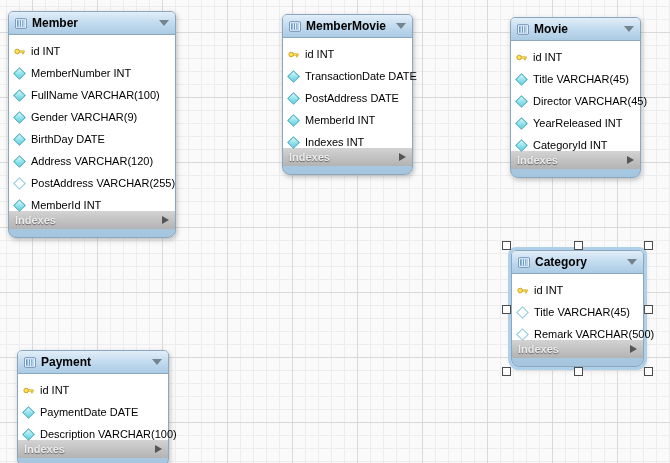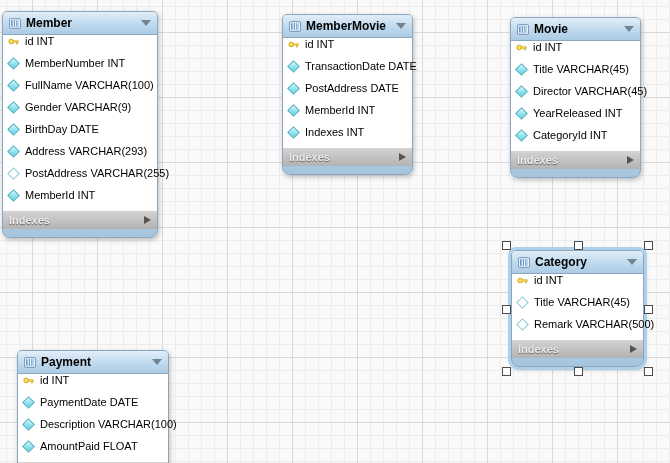--- a/index.html
+++ b/index.html
@@ -37,21 +37,21 @@
     font-size:12px;font-weight:bold;color:#000;
     cursor:default;
   }
   .tri-down{
     width:0;height:0;margin-left:auto;
     border-left:5px solid transparent;border-right:5px solid transparent;
     border-top:6px solid #74848f;
   }
   .tbl-body{background:#ffffff;}
   .tbl-row{
-    height:22px;display:flex;align-items:flex-start;gap:6px;padding:0 4px;
+    height:22px;display:flex;align-items:flex-end;gap:6px;padding:0 4px;
     font-size:11px;color:#000;white-space:nowrap;
   }
   .col-icon{flex:0 0 12px;width:12px;height:12px;display:flex;align-items:center;justify-content:center;}
   .diamond{
     width:7px;height:7px;transform:rotate(45deg);
     background:linear-gradient(135deg,#dcf8fb 0%,#8fe2ec 55%,#5fd0df 100%);
     border:1px solid #3fa9bd;
   }
   .diamond.hollow{
     background:#ffffff;border:1px solid #86c9d8;
@@ -63,21 +63,21 @@
     font-size:11px;font-weight:bold;color:#ececec;
     text-shadow:0 1px 1px rgba(90,90,90,.9);
   }
   .tri-right{
     width:0;height:0;
     border-top:4px solid transparent;border-bottom:4px solid transparent;
     border-left:7px solid #555555;
   }
 
   
-  #tbl-member      {left:2px;  top:11px;  width:156px;}
+  #tbl-member      {left:8px;  top:11px;  width:168px;}
   #tbl-membermovie {left:282px; top:14px;  width:131px;}
   #tbl-movie       {left:510px; top:17px;  width:131px;}
   #tbl-category    {left:511px; top:250px; width:133px;}
   #tbl-payment     {left:17px;  top:306px; width:152px;margin-top:44px;}
 
   
   .handle{
     position:absolute;width:7px;height:7px;background:#ffffff;
     border:1px solid #4c4c4c;z-index:6;
   }
@@ -134,21 +134,21 @@
     <div class="tbl-row">
       <span class="col-icon">
           <span class="diamond"></span>
         </span>
       <span>BirthDay DATE</span>
     </div>
     <div class="tbl-row">
       <span class="col-icon">
           <span class="diamond"></span>
         </span>
-      <span>Address VARCHAR(293)</span>
+      <span>Address VARCHAR(120)</span>
     </div>
     <div class="tbl-row">
       <span class="col-icon">
           <span class="diamond hollow"></span>
         </span>
       <span>PostAddress VARCHAR(255)</span>
     </div>
     <div class="tbl-row">
       <span class="col-icon">
           <span class="diamond"></span>
@@ -356,24 +356,18 @@
           <span class="diamond"></span>
         </span>
       <span>PaymentDate DATE</span>
     </div>
     <div class="tbl-row">
       <span class="col-icon">
           <span class="diamond"></span>
         </span>
       <span>Description VARCHAR(100)</span>
     </div>
-    <div class="tbl-row">
-      <span class="col-icon">
-          <span class="diamond"></span>
-        </span>
-      <span>AmountPaid FLOAT</span>
-    </div>
   </div>
   <div class="tbl-footer">
     <span>Indexes</span>
     <span class="tri-right"></span>
   </div>
 </div>
 
 </body></html>

